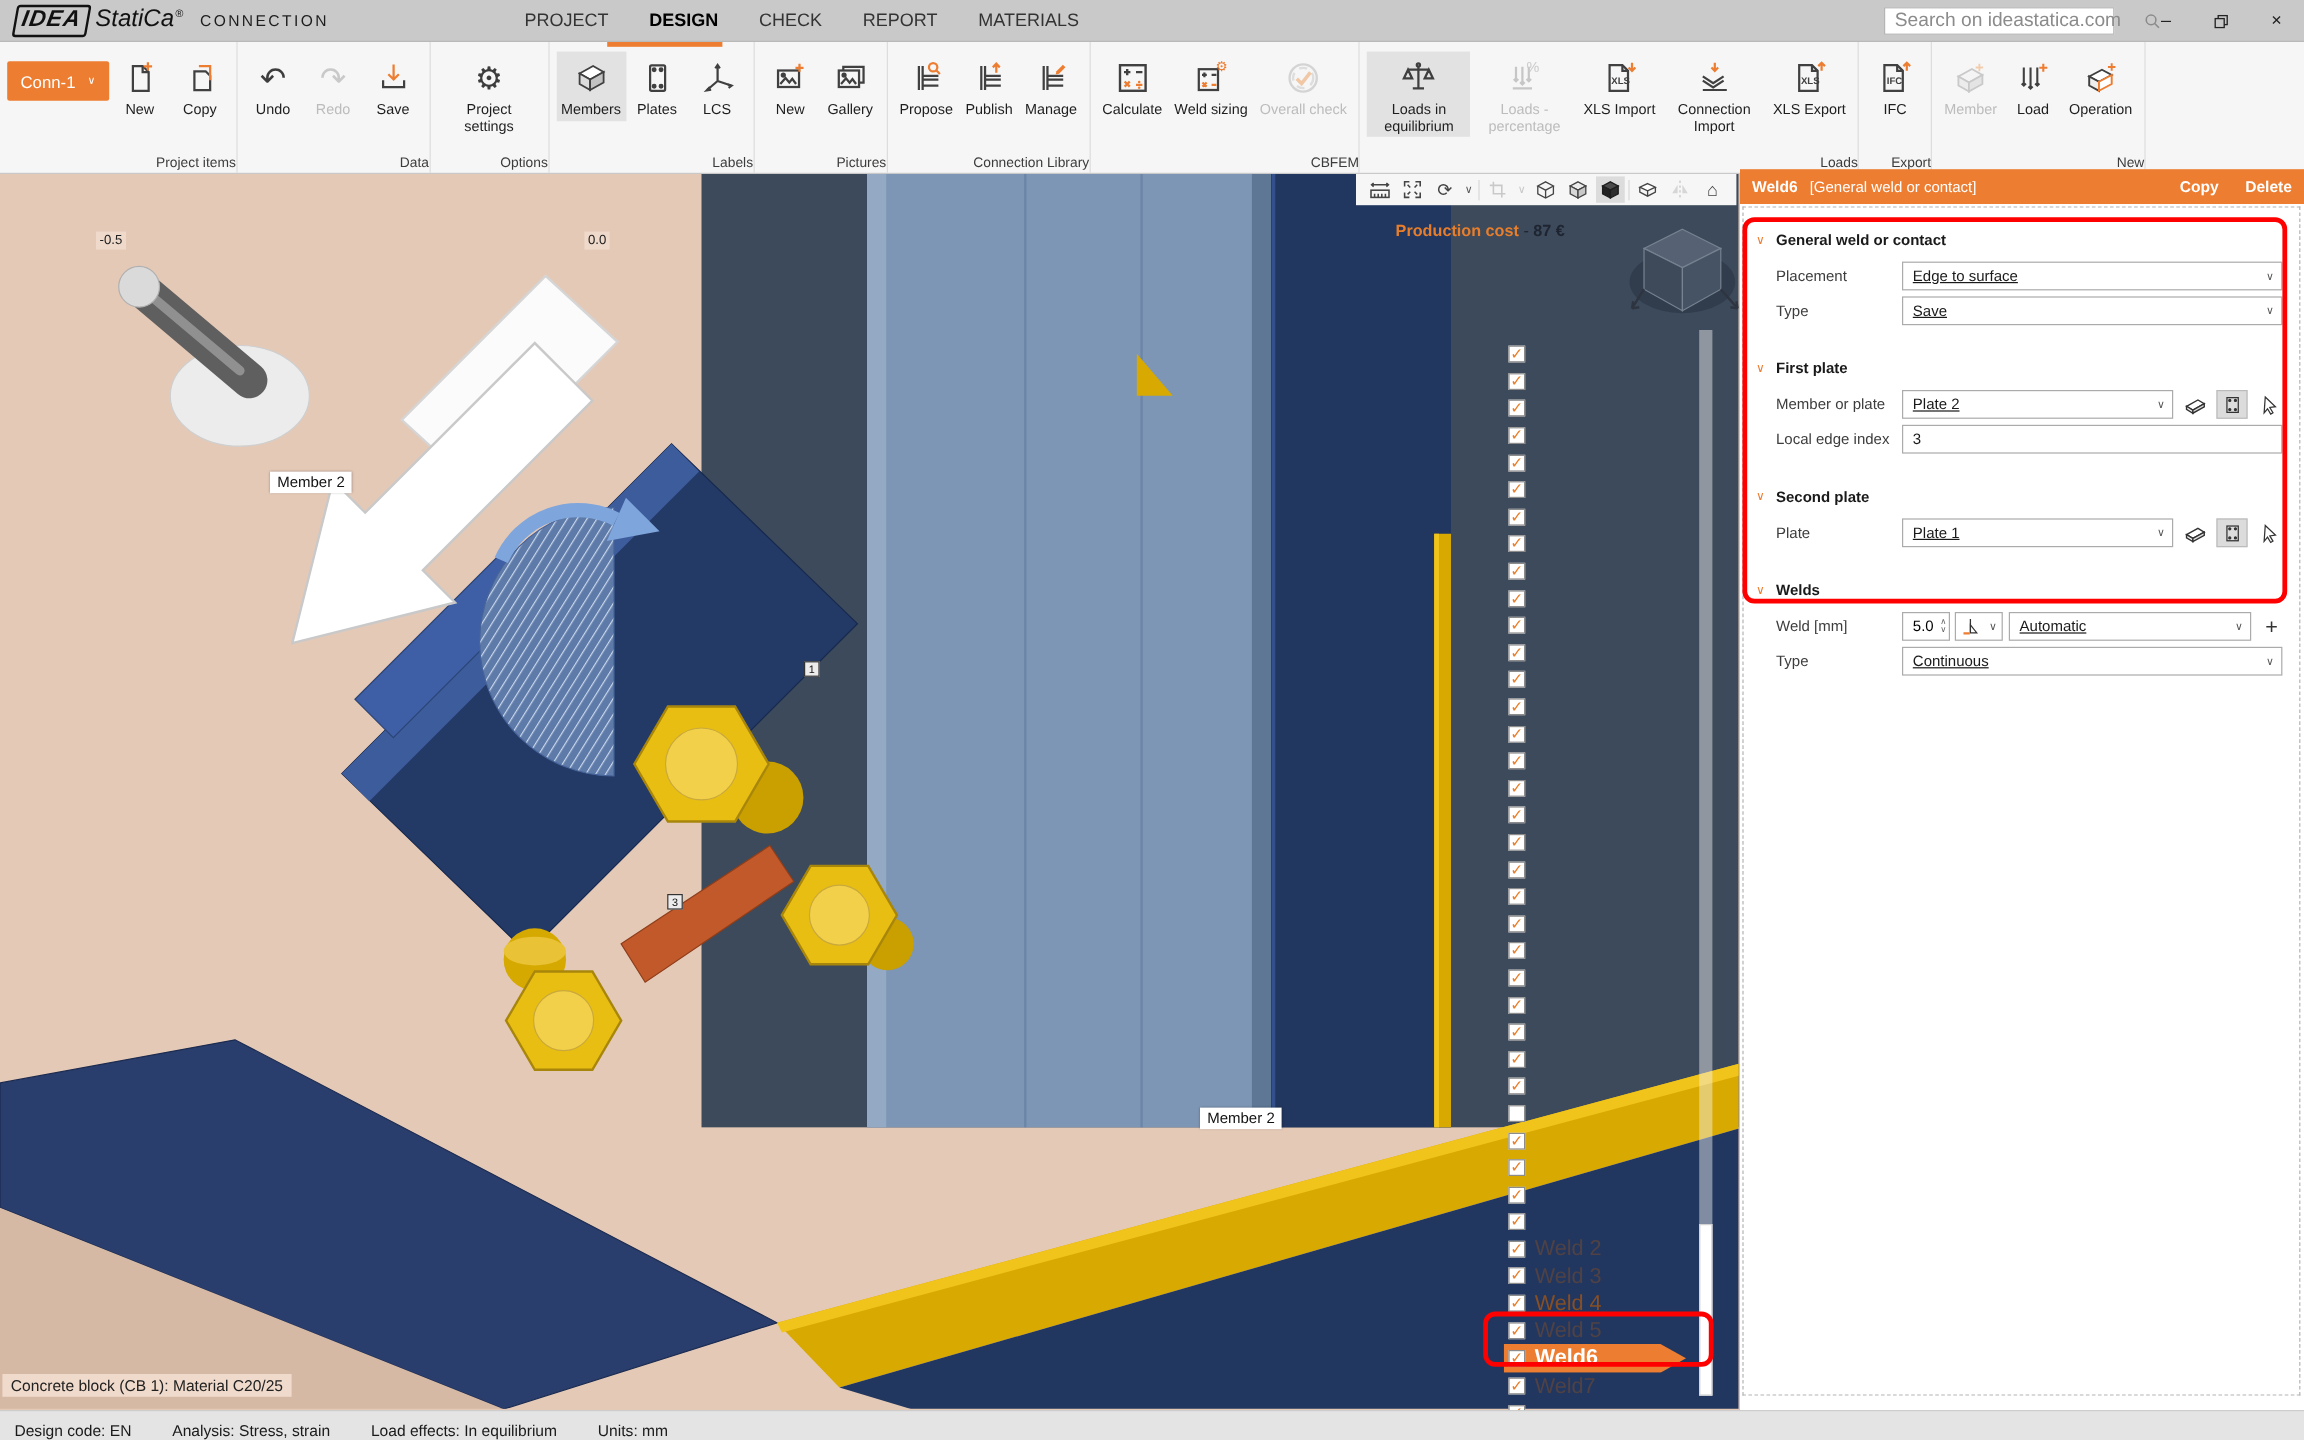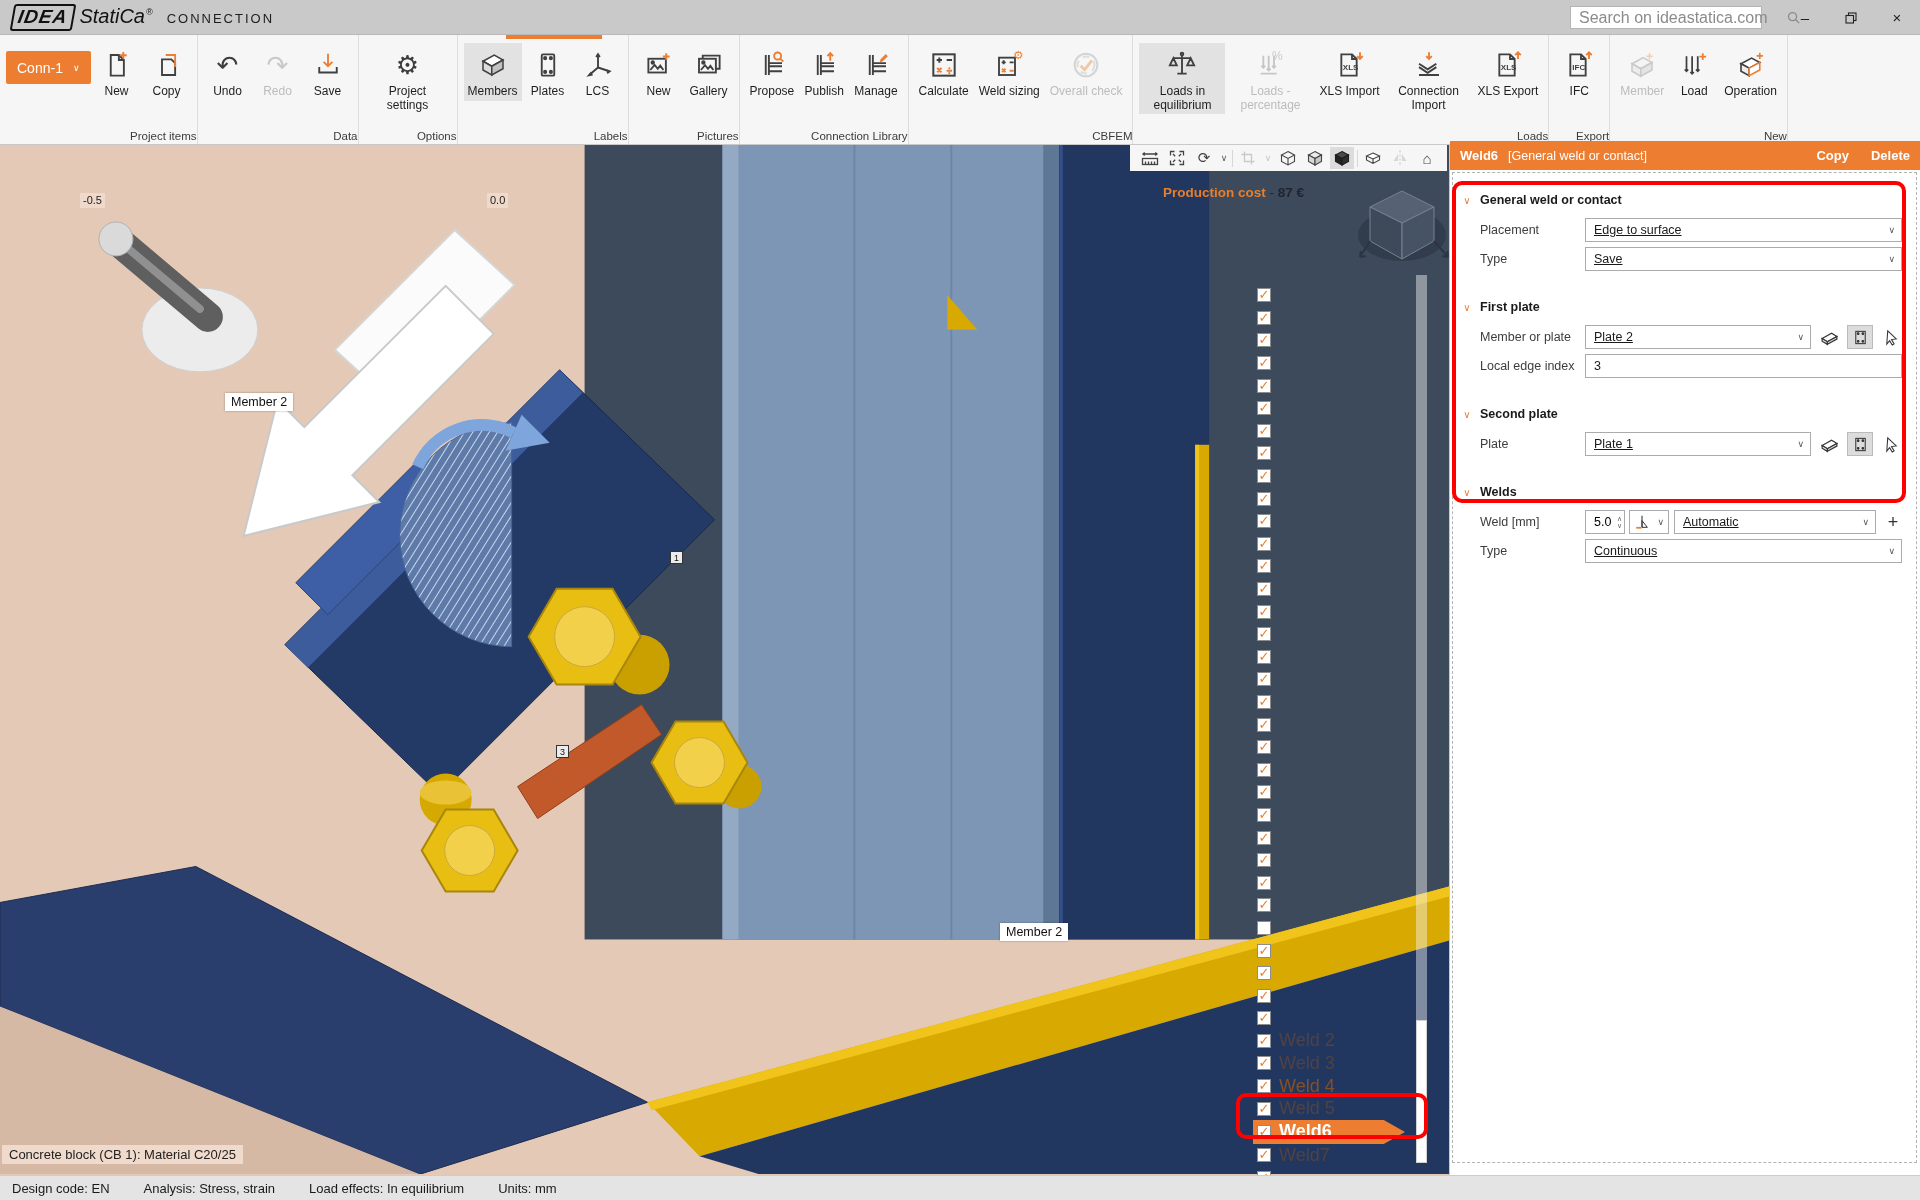--- a/index.html
+++ b/index.html
@@ -113,31 +113,38 @@
   .spinbox { width:40px; height:24px; border:1px solid #ABABAB; display:flex; align-items:center; padding:0 2px 0 8px;
     font-size:12.5px; }
   .spincol { display:flex; flex-direction:column; margin-left:4px; font-size:7px; color:#666; line-height:7px; }
   .weldsym { width:40px; height:24px; border:1px solid #ABABAB; margin-left:4px; display:flex; align-items:center;
     justify-content:space-between; padding:0 4px; }
   .addbtn { width:22px; height:24px; margin-left:6px; font-size:18px; color:#333; display:flex; align-items:center;
     justify-content:center; }
   .gap18 { height:18px; }
 
   
-  .statusbar { height:25px; background:#E4E4E4; border-top:1px solid #cdcdcd; display:flex; align-items:center;
+  .statusbar { height:25px; background:#E4E4E4; border-top:1px solid #cdcdcd; display:flex; align-items:flex-end;
     gap:34px; padding-left:12px; font-size:13px; color:#1a1a1a; }
 </style>
 </head>
 <body>
 
 <div class="titlebar">
   <div class="logo">
     <span class="logo-idea">IDEA</span>
     <span class="logo-statica"><span>StatiCa</span><sup class="logo-reg">®</sup></span>
     <span class="logo-product">CONNECTION</span>
+  </div>
+  <div class="tabs">
+    <div class="tab">PROJECT</div>
+    <div class="tab active">DESIGN</div>
+    <div class="tab">CHECK</div>
+    <div class="tab">REPORT</div>
+    <div class="tab">MATERIALS</div>
   </div>
   <div class="searchbox">
     <input type="text" placeholder="Search on ideastatica.com" style="">
     <span>
       <svg width="15" height="15" viewBox="0 0 16 16" fill="none" stroke="#8b8b8b" stroke-width="1.4">
         <circle cx="7" cy="7" r="4.3"></circle>
           <path d="M10.2 10.2 14 14"></path>
         </svg>
     </span>
   </div>

